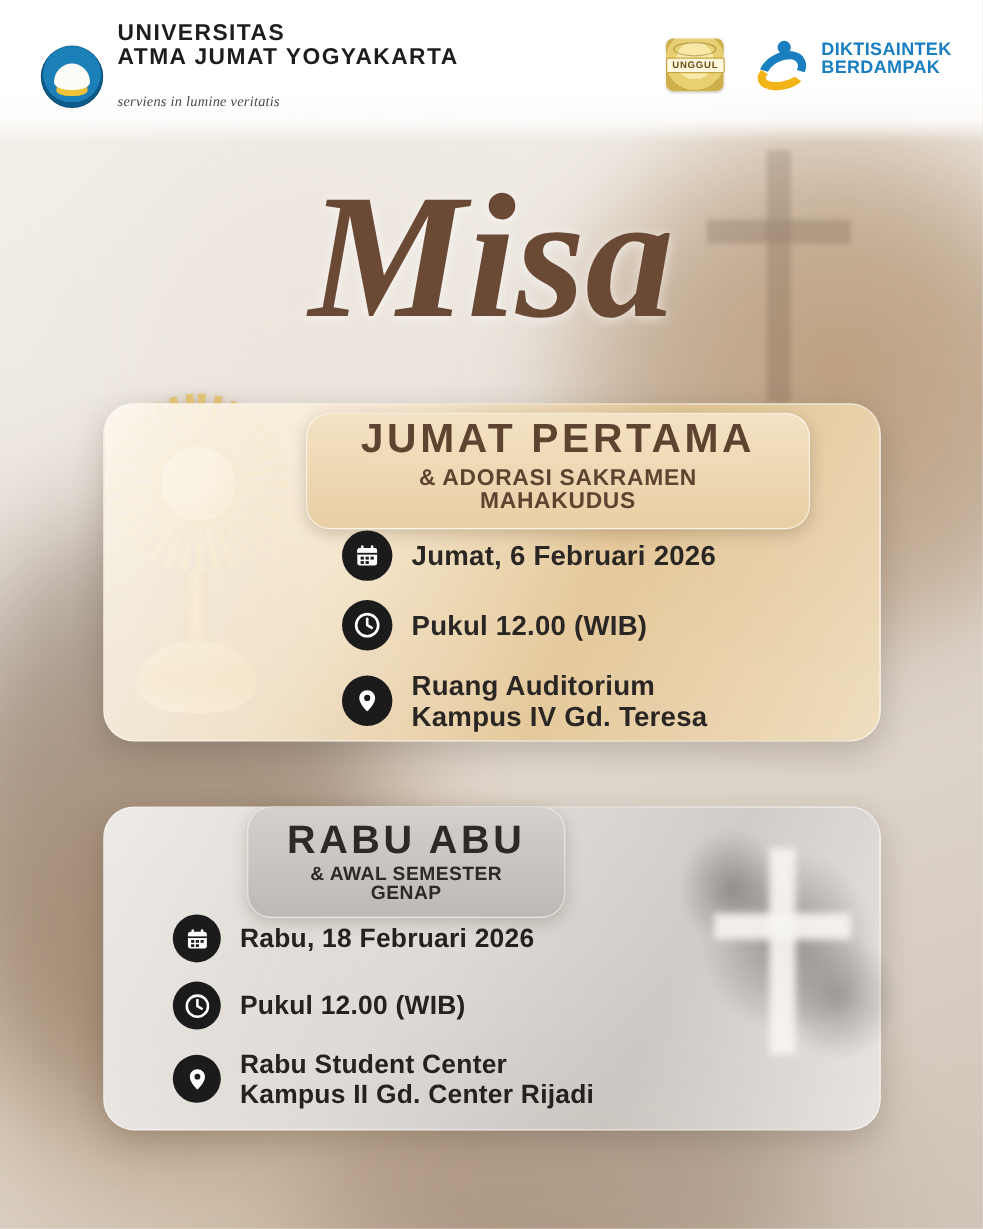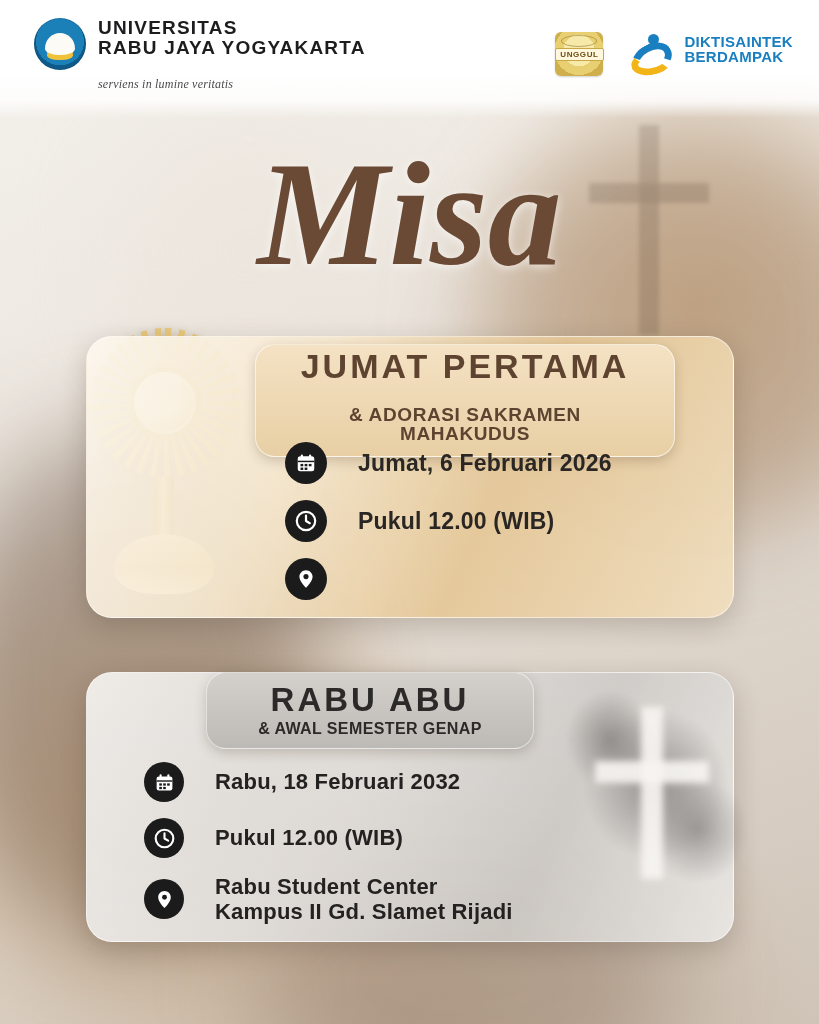--- a/index.html
+++ b/index.html
@@ -57,21 +57,21 @@
   .header {
     position: absolute;
     left: 0; top: 0;
     width: 819px; height: 118px;
     background: linear-gradient(to bottom, #ffffff 0%, #ffffff 62%, rgba(255,255,255,0.85) 85%, rgba(255,255,255,0) 100%);
     display: flex;
     align-items: center;
     padding: 0 26px 10px 34px;
   }
 
-  .brand { display: flex; align-items: flex-start; gap: 12px; }
+  .brand { display: flex; align-items: flex-end; gap: 12px; }
 
   .brand-seal {
     width: 52px; height: 52px;
     border-radius: 50%;
     background: radial-gradient(circle at 50% 45%, #fdfcfa 0 8%, #1b7fb8 8% 62%, #0e5b8a 62% 78%, #f0c23a 78% 100%);
     position: relative;
     flex: 0 0 auto;
     box-shadow: 0 0 0 1px rgba(0,0,0,0.10) inset;
   }
   .brand-seal::after {
@@ -282,28 +282,28 @@
     left: 255px; top: 344px;
     width: 420px;
     background: linear-gradient(to bottom, #f4e2c4, #e8cfa4);
     border: 1px solid rgba(255,255,255,0.6);
   }
   .ribbon-gold .r-main {
     font-size: 34px; font-weight: 800; letter-spacing: 3px;
     color: #5e4430; line-height: 1;
   }
   .ribbon-gold .r-sub {
-    margin-top: 22px;
+    margin-top: 6px;
     font-size: 19px; font-weight: 700; letter-spacing: 0.6px;
     color: #5e4430; line-height: 1;
   }
 
   .ribbon-gray {
     left: 206px; top: 672px;
-    width: 328px;
+    width: 265px;
     background: linear-gradient(to bottom, #d4d1cd, #bdb9b4);
     border: 1px solid rgba(255,255,255,0.5);
     padding: 10px 32px 11px;
   }
   .ribbon-gray .r-main {
     font-size: 33px; font-weight: 800; letter-spacing: 3px;
     color: #2b2a29; line-height: 1;
   }
   .ribbon-gray .r-sub {
     margin-top: 5px;
@@ -312,21 +312,21 @@
   }
 
   
   .details { position: absolute; }
   .details-gold { left: 285px; top: 442px; }
   .details-gray { left: 144px; top: 762px; }
 
   .row {
     display: flex;
     align-items: center;
-    gap: 31px;
+    gap: 16px;
     margin-bottom: 16px;
   }
   .row:last-child { margin-bottom: 0; }
 
   .ic {
     width: 42px; height: 42px;
     border-radius: 50%;
     background: #1b1b1c;
     display: flex; align-items: center; justify-content: center;
     flex: 0 0 auto;
@@ -356,21 +356,21 @@
   <div class="bg-blob blob-b"></div>
   <div class="bg-blob blob-a"></div>
   <div class="bg-blob blob-c"></div>
   <div class="bg-cross"></div>
 
   <div class="header">
     <div class="brand">
       <div class="brand-seal"></div>
       <div class="brand-text">
         <div class="brand-line1">UNIVERSITAS</div>
-        <div class="brand-line2">RABU JAYA YOGYAKARTA</div>
+        <div class="brand-line2">ATMA JUMAT YOGYAKARTA</div>
         <div class="brand-tag">serviens in lumine veritatis</div>
       </div>
     </div>
 
     <div class="header-right">
       <div class="unggul-badge">
         <span>UNGGUL</span>
       </div>
       <div class="diktis">
         <div class="diktis-mark">
@@ -431,20 +431,24 @@
       <div class="row-text">Pukul 12.00 (WIB)</div>
     </div>
 
     <div class="row">
       <div class="ic">
         <svg width="22" height="22" viewBox="0 0 24 24">
           <path d="M12 2.4c-4 0-7.2 3.2-7.2 7.2 0 5.3 7.2 12 7.2 12s7.2-6.7 7.2-12c0-4-3.2-7.2-7.2-7.2z" fill="#ffffff"></path>
           <circle cx="12" cy="9.4" r="2.8" fill="#1b1b1c"></circle>
         </svg>
       </div>
+      <div class="row-text">
+        <span class="l2">Ruang Auditorium</span>
+        <span class="l2">Kampus IV Gd. Teresa</span>
+      </div>
     </div>
   </div>
 
   <div class="card card-gray"></div>
 
   <div class="ash-cross">
     <div class="ash-cloud"></div>
   </div>
 
   <div class="ribbon ribbon-gray">
@@ -460,21 +464,21 @@
           <rect x="3" y="9.5" width="18" height="1.6" fill="#1b1b1c"></rect>
           <rect x="6.4" y="2.6" width="2.3" height="4.4" rx="1.1" fill="#ffffff"></rect>
           <rect x="15.3" y="2.6" width="2.3" height="4.4" rx="1.1" fill="#ffffff"></rect>
           <rect x="6" y="13" width="3" height="2.6" fill="#1b1b1c"></rect>
           <rect x="10.5" y="13" width="3" height="2.6" fill="#1b1b1c"></rect>
           <rect x="15" y="13" width="3" height="2.6" fill="#1b1b1c"></rect>
           <rect x="6" y="17" width="3" height="2.6" fill="#1b1b1c"></rect>
           <rect x="10.5" y="17" width="3" height="2.6" fill="#1b1b1c"></rect>
         </svg>
       </div>
-      <div class="row-text">Rabu, 18 Februari 2032</div>
+      <div class="row-text">Rabu, 18 Februari 2026</div>
     </div>
 
     <div class="row">
       <div class="ic">
         <svg width="23" height="23" viewBox="0 0 24 24">
           <circle cx="12" cy="12" r="9.2" fill="none" stroke="#ffffff" stroke-width="2.2"></circle>
           <path d="M12 6.6 V12 L15.8 14.2" fill="none" stroke="#ffffff" stroke-width="2.2" stroke-linecap="round" stroke-linejoin="round"></path>
         </svg>
       </div>
       <div class="row-text">Pukul 12.00 (WIB)</div>
@@ -482,18 +486,18 @@
 
     <div class="row">
       <div class="ic">
         <svg width="21" height="21" viewBox="0 0 24 24">
           <path d="M12 2.4c-4 0-7.2 3.2-7.2 7.2 0 5.3 7.2 12 7.2 12s7.2-6.7 7.2-12c0-4-3.2-7.2-7.2-7.2z" fill="#ffffff"></path>
           <circle cx="12" cy="9.4" r="2.8" fill="#1b1b1c"></circle>
         </svg>
       </div>
       <div class="row-text">
         <span class="l2">Rabu Student Center</span>
-        <span class="l2">Kampus II Gd. Slamet Rijadi</span>
+        <span class="l2">Kampus II Gd. Center Rijadi</span>
       </div>
     </div>
   </div>
 
 </div>
 
 </body></html>

